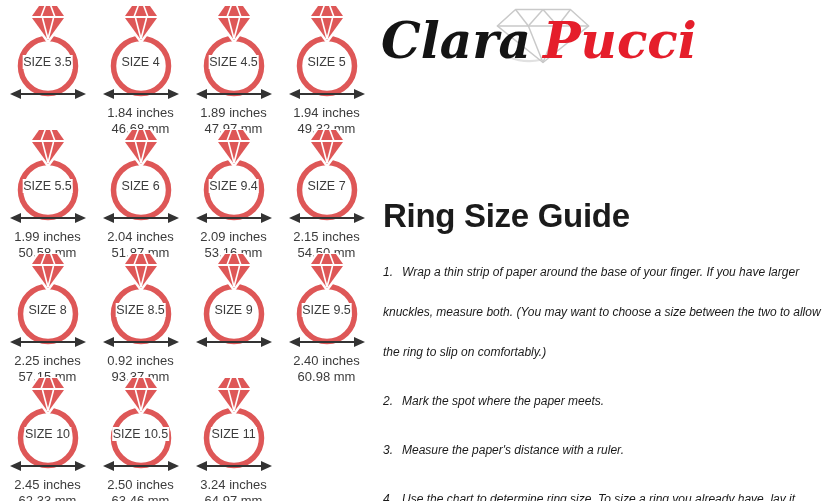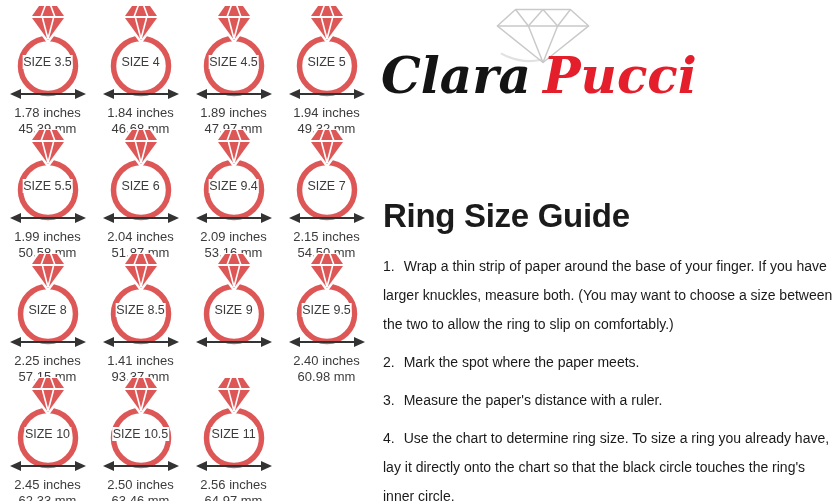--- a/index.html
+++ b/index.html
@@ -26,31 +26,31 @@
   .arrow-svg { display:block; color:var(--arrow-dark); margin-top:-12px; position:relative; z-index:3; }
   .meas { margin-top:4px; text-align:center; font-size:13px; line-height:16px; color:var(--text-dark); }
 
   
   .right { position:absolute; left:375px; top:0; width:462px; height:100%; }
   .logo { position:relative; height:110px; }
   .logo-diamond { position:absolute; left:112px; top:4px; color:var(--diamond-gray); }
   .logo-text {
     position:absolute; left:6px; top:16px; white-space:nowrap; z-index:2;
     font-family:"DejaVu Serif", serif; font-style:italic; font-weight:bold;
-    font-size:50px; line-height:1;margin-top:35px;
+    font-size:50px; line-height:1;
   }
   .logo-first { color:var(--logo-black); }
   .logo-second { color:var(--logo-red); margin-left:12px; }
 
   .guide-title {
     position:absolute; left:8px; top:197px;
     font-size:33px; font-weight:700; letter-spacing:-0.3px; color:#1b1b1b;text-align:right;
   }
   .steps { position:absolute; left:8px; top:252px; width:452px; }
-  .step { font-size:14px; line-height:29px; color:var(--body-black); margin-bottom:9px; }
+  .step { font-size:12px; line-height:40px; color:var(--body-black); margin-bottom:9px;font-style:italic; }
   .step-num { margin-right:9px; }
 </style>
 </head>
 <body>
 
 <svg width="0" height="0" style="position:absolute" aria-hidden="true">
   <defs>
     <symbol id="sym-ring" viewBox="0 0 72 94">
       <circle cx="36" cy="61" r="27.5" fill="none" stroke="currentColor" stroke-width="5.5"></circle>
       <g fill="#ffffff" stroke="#ffffff" stroke-width="5" stroke-linejoin="round">
@@ -96,24 +96,20 @@
     <div class="cell">
       <div class="fig">
         <svg class="ring-svg" width="72" height="94">
             <use href="#sym-ring"></use>
           </svg>
         <span class="size-label">SIZE 3.5</span>
         <svg class="arrow-svg" width="76" height="14">
             <use href="#sym-arrow"></use>
           </svg>
       </div>
-      <div class="meas">
-        <div>1.78 inches</div>
-        <div>45.39 mm</div>
-      </div>
     </div>
 
     <div class="cell">
       <div class="fig">
         <svg class="ring-svg" width="72" height="94">
             <use href="#sym-ring"></use>
           </svg>
         <span class="size-label">SIZE 4</span>
         <svg class="arrow-svg" width="76" height="14">
             <use href="#sym-arrow"></use>
@@ -242,21 +238,21 @@
       <div class="fig">
         <svg class="ring-svg" width="72" height="94">
             <use href="#sym-ring"></use>
           </svg>
         <span class="size-label">SIZE 8.5</span>
         <svg class="arrow-svg" width="76" height="14">
             <use href="#sym-arrow"></use>
           </svg>
       </div>
       <div class="meas">
-        <div>1.41 inches</div>
+        <div>0.92 inches</div>
         <div>93.37 mm</div>
       </div>
     </div>
 
     <div class="cell">
       <div class="fig">
         <svg class="ring-svg" width="72" height="94">
             <use href="#sym-ring"></use>
           </svg>
         <span class="size-label">SIZE 9</span>
@@ -318,21 +314,21 @@
       <div class="fig">
         <svg class="ring-svg" width="72" height="94">
             <use href="#sym-ring"></use>
           </svg>
         <span class="size-label">SIZE 11</span>
         <svg class="arrow-svg" width="76" height="14">
             <use href="#sym-arrow"></use>
           </svg>
       </div>
       <div class="meas">
-        <div>2.56 inches</div>
+        <div>3.24 inches</div>
         <div>64.97 mm</div>
       </div>
     </div>
 
   </div>
 
   <div class="right">
 
     <div class="logo">
       <svg class="logo-diamond" width="112" height="64">

